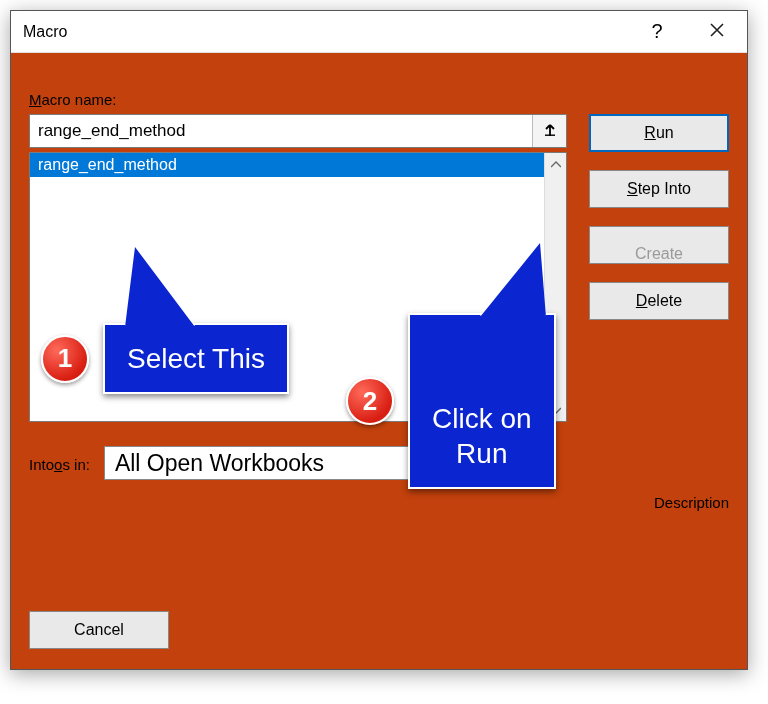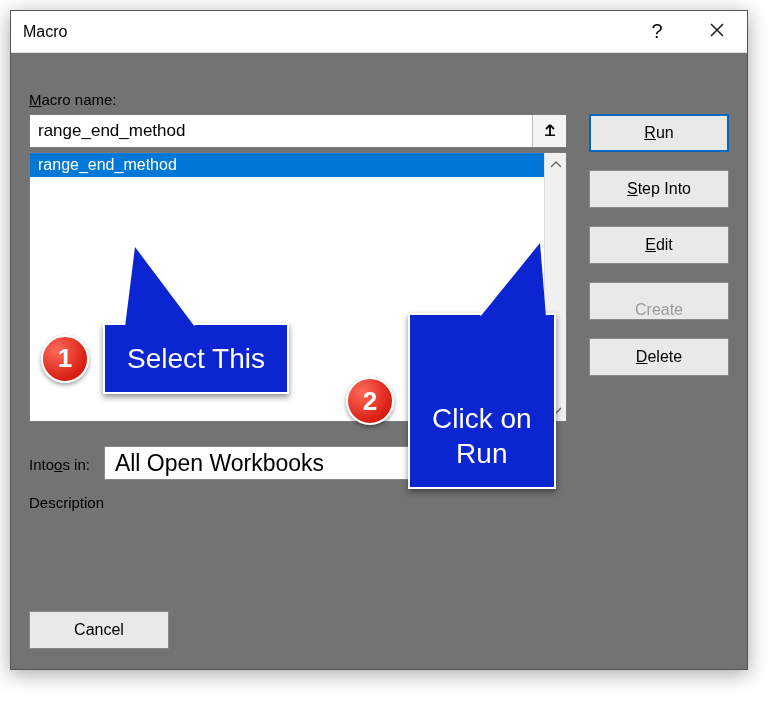--- a/index.html
+++ b/index.html
@@ -15,21 +15,21 @@
   }
   .shadow-wrap {
     position: absolute;
     left: 10px;
     top: 10px;
     width: 738px;
     filter: drop-shadow(0 4px 10px rgba(0,0,0,.35));
   }
   .dialog {
     border: 1px solid #555;
-    background: #737373;
+    background: #c2410c;
     width: 100%;
   }
   .titlebar {
     display: flex;
     align-items: center;
     height: 42px;
     background: #fff;
     border-bottom: 1px solid #e0e0e0;
   }
   .titlebar-title {
@@ -143,21 +143,21 @@
   .dd-text { flex: 1; padding: 0 10px; font-size: 23px; }
   .dd-arrow {
     width: 30px;
     height: 100%;
     border-left: 1px solid #bbb;
     background: #eee;
     display: flex;
     align-items: center;
     justify-content: center;
   }
-  .desc-row { margin-top: 14px; }
+  .desc-row { margin-top: 14px; text-align: right; }
   .bottom-row {
     display: flex;
     justify-content: flex-start;
     margin-top: 100px;
   }
   .bottom-row .btn { width: 140px; }
 
   
   .callout {
     position: absolute;
@@ -273,23 +273,20 @@
         </div>
       </div>
 
       <div class="right-col">
         <div class="btn primary">
           <span><span class="u">R</span><span>un</span></span>
         </div>
         <div class="btn">
           <span><span class="u">S</span><span>tep Into</span></span>
         </div>
-        <div class="btn">
-          <span><span class="u">E</span><span>dit</span></span>
-        </div>
         <div class="btn disabled">
           <span><span>C</span><span>reate</span></span>
         </div>
         <div class="btn">
           <span><span class="u">D</span><span>elete</span></span>
         </div>
       </div>
     </div>
 
     <div class="row-mid">

